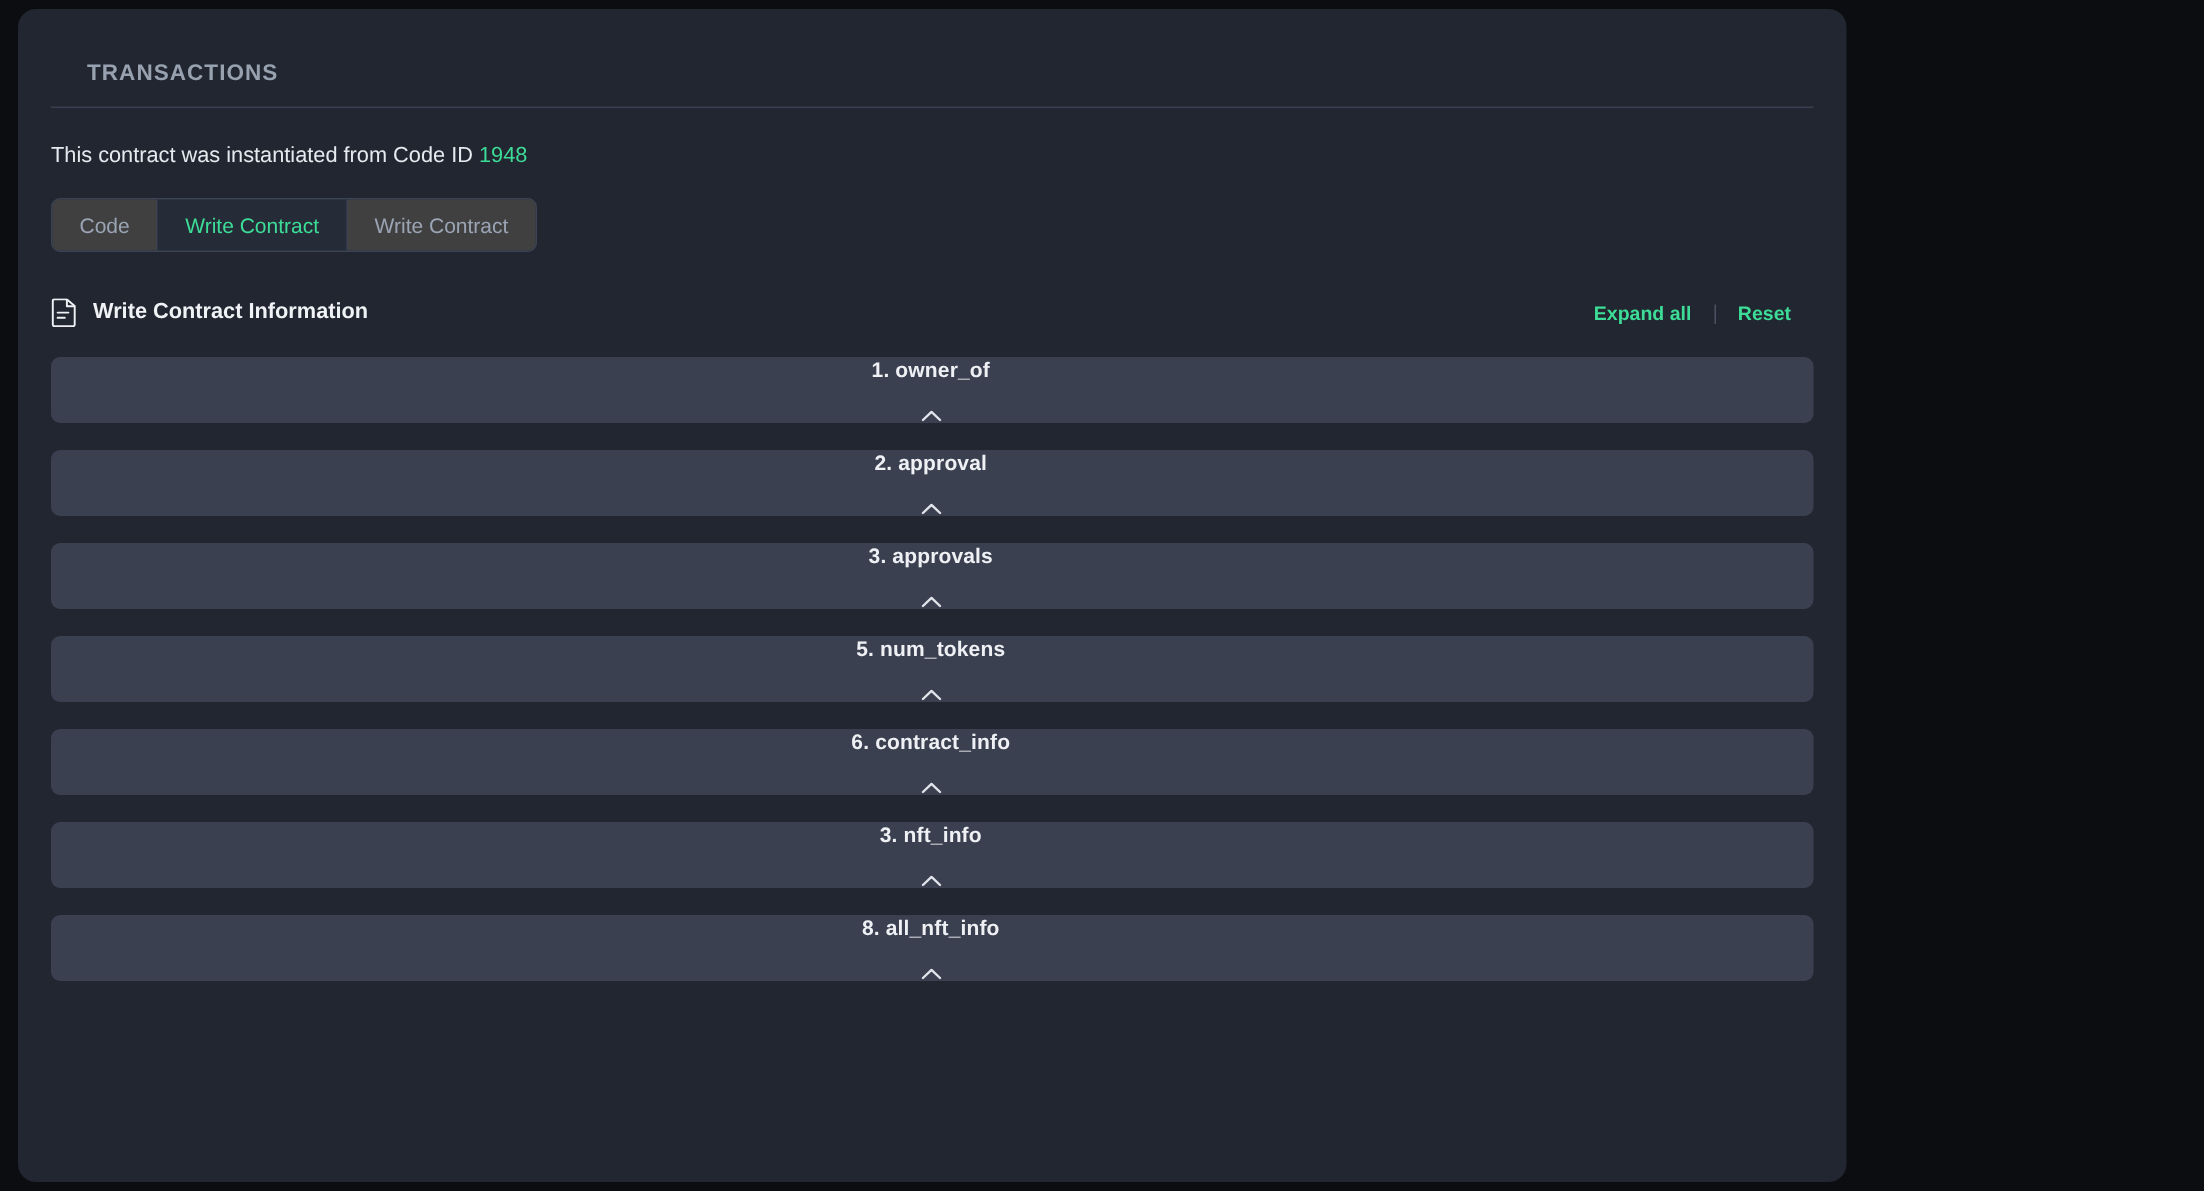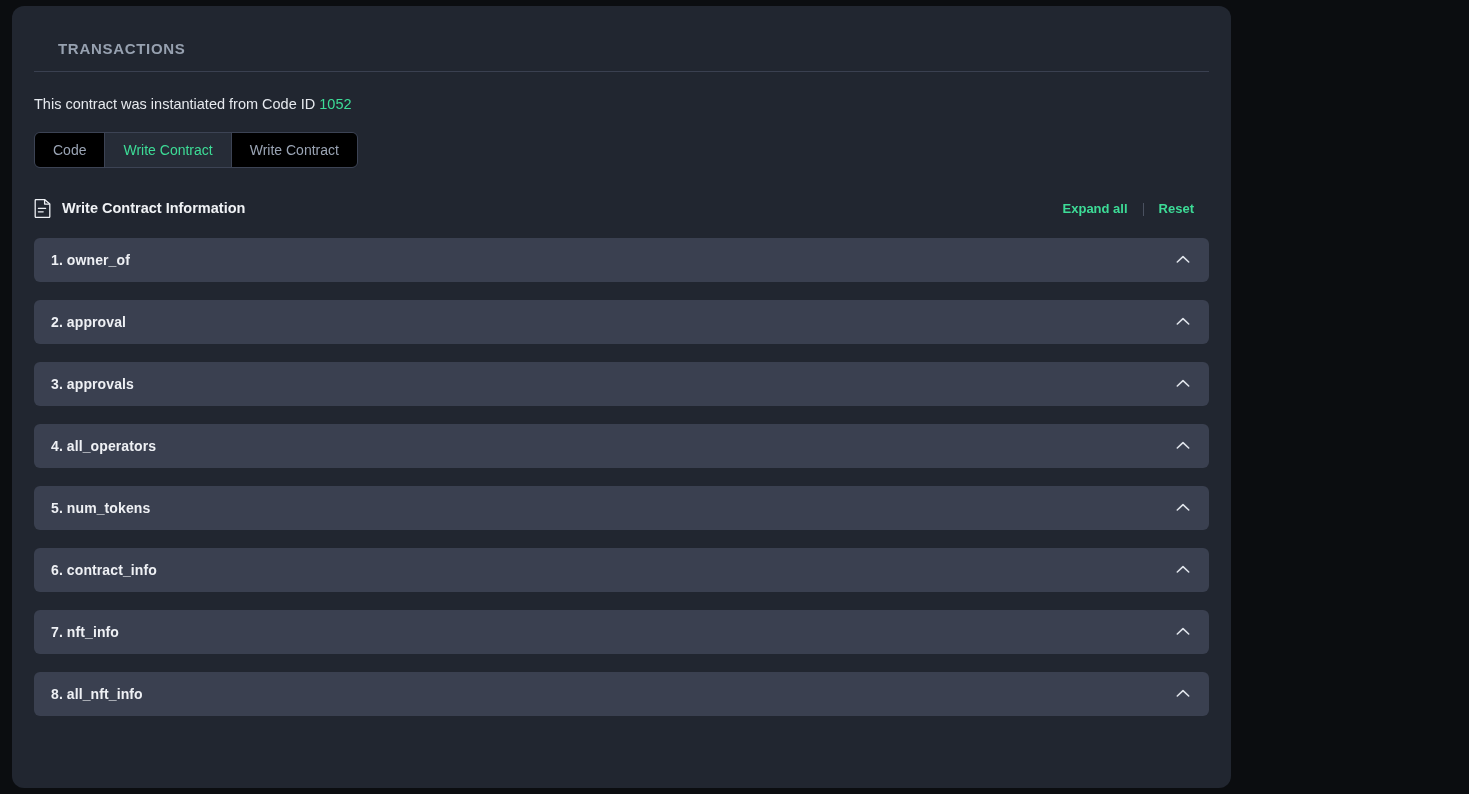--- a/index.html
+++ b/index.html
@@ -101,21 +101,21 @@
     border: 1px solid #3c4354;
     border-radius: 6px;
     overflow: hidden;
     background: #282e3a;
   }
 
   .seg-btn {
     font-family: "Liberation Sans", sans-serif;
     font-size: 14px;
     padding: 8px 18px;
-    background: #000000;
+    background: #404040;
     color: #9aa4b4;
     border: none;
     border-right: 1px solid #3c4354;
     cursor: pointer;
     line-height: 18px;
     white-space: nowrap;
   }
   .seg-btn:last-child { border-right: none; }
   .seg-btn.selected {
     background: #262c37;
@@ -170,20 +170,21 @@
 
   .acc-row {
     height: 44px;
     background: #3a4050;
     border-radius: 6px;
     display: flex;
     align-items: center;
     justify-content: space-between;
     padding: 0 19px 0 17px;
     cursor: pointer;
+    flex-direction: column;
   }
 
   .acc-label {
     font-size: 14px;
     color: #eef0f4;
     font-weight: bold;
     letter-spacing: 0.1px;
   }
 
   .chevron {
@@ -201,21 +202,21 @@
   
   <div class="tabs-row">
     <button class="tab">
       <span>TRANSACTIONS</span>
     </button>
   </div>
 
   
   <div class="instantiated">
     <span>This contract was instantiated from Code ID</span>
-    <a class="code-link" href="#">1052</a>
+    <a class="code-link" href="#">1948</a>
   </div>
 
   
   <div class="segmented">
     <button class="seg-btn">Code</button>
     <button class="seg-btn selected">Write Contract</button>
     <button class="seg-btn">Write Contract</button>
   </div>
 
   
@@ -261,49 +262,41 @@
 
     <div class="acc-row">
       <span class="acc-label">3. approvals</span>
       <span>
         <svg class="chevron" viewBox="0 0 14 9" aria-hidden="true">
           <path d="M1.3 7 L7 1.6 L12.7 7" fill="none" stroke="#dfe3ea" stroke-width="1.6" stroke-linecap="round" stroke-linejoin="round"></path>
         </svg>
       </span>
     </div>
 
-    <div class="acc-row">
-      <span class="acc-label">4. all_operators</span>
-      <span>
-        <svg class="chevron" viewBox="0 0 14 9" aria-hidden="true">
-          <path d="M1.3 7 L7 1.6 L12.7 7" fill="none" stroke="#dfe3ea" stroke-width="1.6" stroke-linecap="round" stroke-linejoin="round"></path>
-        </svg>
-      </span>
-    </div>
 
     <div class="acc-row">
       <span class="acc-label">5. num_tokens</span>
       <span>
         <svg class="chevron" viewBox="0 0 14 9" aria-hidden="true">
           <path d="M1.3 7 L7 1.6 L12.7 7" fill="none" stroke="#dfe3ea" stroke-width="1.6" stroke-linecap="round" stroke-linejoin="round"></path>
         </svg>
       </span>
     </div>
 
     <div class="acc-row">
       <span class="acc-label">6. contract_info</span>
       <span>
         <svg class="chevron" viewBox="0 0 14 9" aria-hidden="true">
           <path d="M1.3 7 L7 1.6 L12.7 7" fill="none" stroke="#dfe3ea" stroke-width="1.6" stroke-linecap="round" stroke-linejoin="round"></path>
         </svg>
       </span>
     </div>
 
     <div class="acc-row">
-      <span class="acc-label">7. nft_info</span>
+      <span class="acc-label">3. nft_info</span>
       <span>
         <svg class="chevron" viewBox="0 0 14 9" aria-hidden="true">
           <path d="M1.3 7 L7 1.6 L12.7 7" fill="none" stroke="#dfe3ea" stroke-width="1.6" stroke-linecap="round" stroke-linejoin="round"></path>
         </svg>
       </span>
     </div>
 
     <div class="acc-row">
       <span class="acc-label">8. all_nft_info</span>
       <span>

